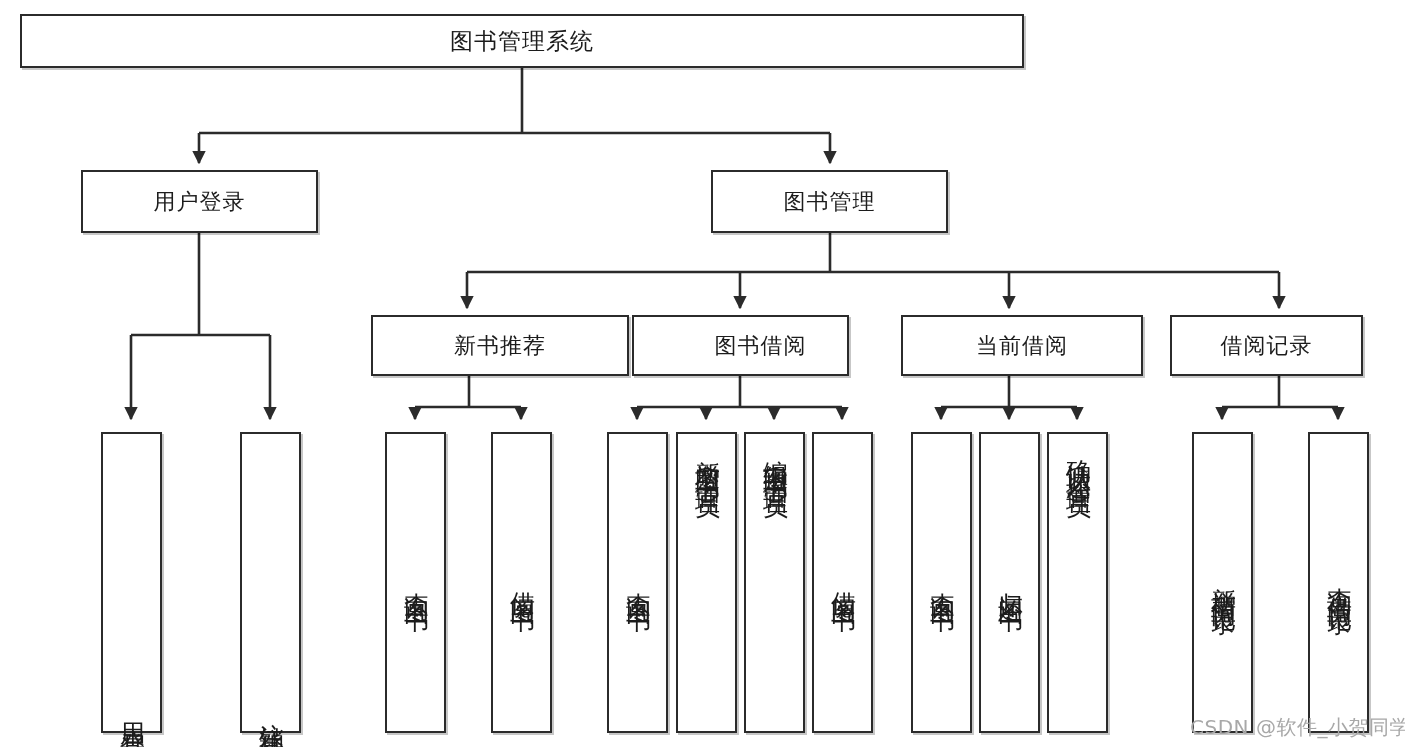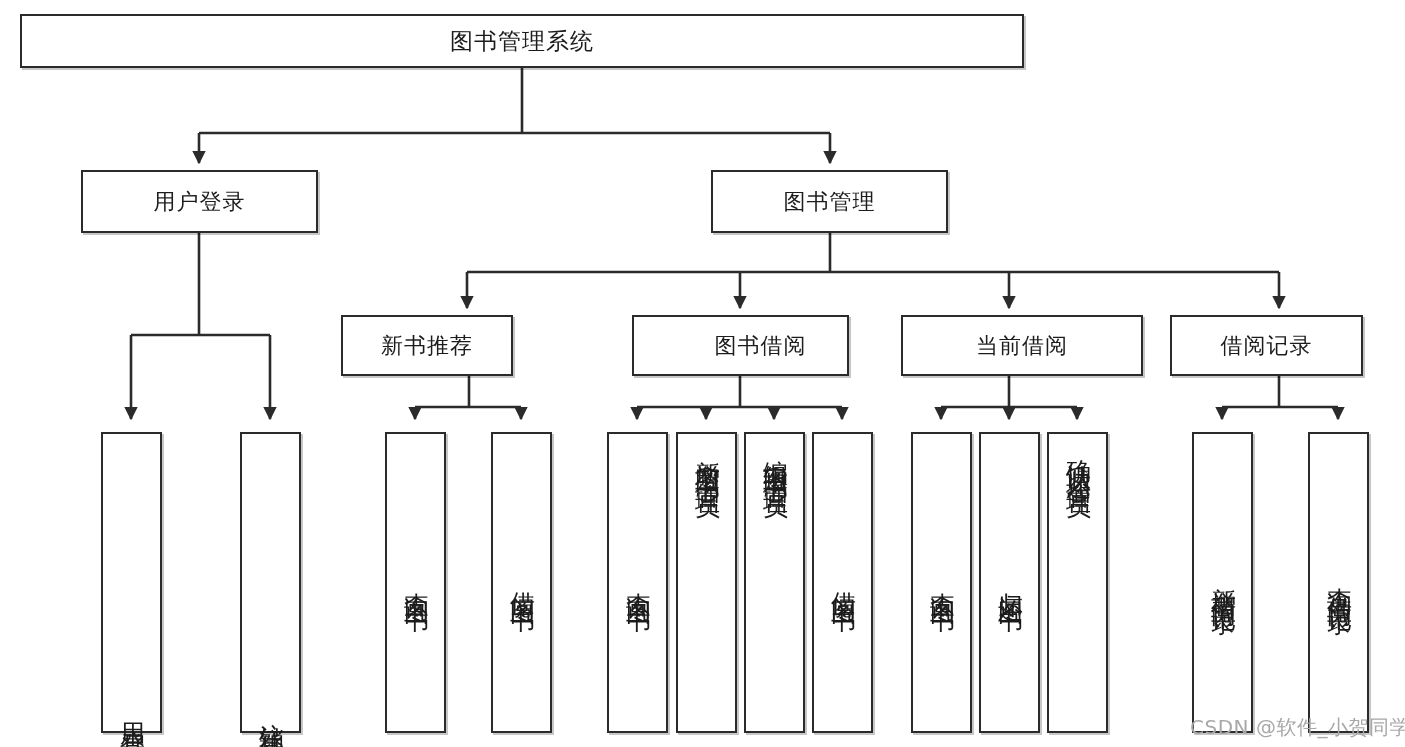--- a/index.html
+++ b/index.html
@@ -139,21 +139,21 @@
     <span class="node-label">图书管理系统</span>
   </div>
 
   <div class="node h" style="left:81px; top:170px; width:237px; height:63px;">
     <span class="node-label">用户登录</span>
   </div>
   <div class="node h" style="left:711px; top:170px; width:237px; height:63px;">
     <span class="node-label">图书管理</span>
   </div>
 
-  <div class="node h" style="left:341px; top:315px; width:172px; height:61px;">
+  <div class="node h" style="left:371px; top:315px; width:258px; height:61px;">
     <span class="node-label">新书推荐</span>
   </div>
   <div class="node h" style="left:632px; top:315px; width:217px; height:61px;padding-left:40px;">
     <span class="node-label">图书借阅</span>
   </div>
   <div class="node h" style="left:901px; top:315px; width:242px; height:61px;">
     <span class="node-label">当前借阅</span>
   </div>
   <div class="node h" style="left:1170px; top:315px; width:193px; height:61px;">
     <span class="node-label">借阅记录</span>

